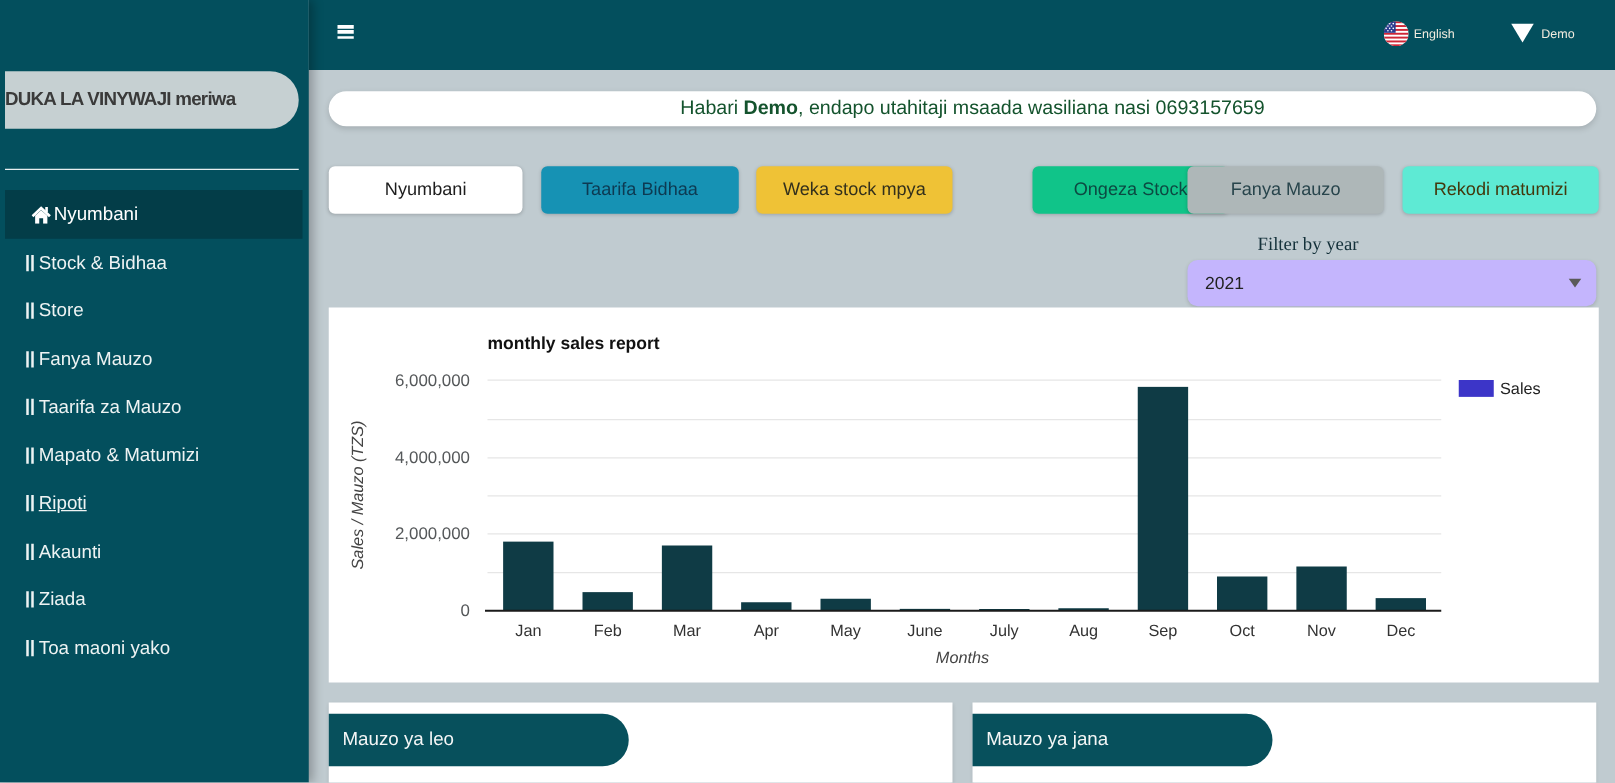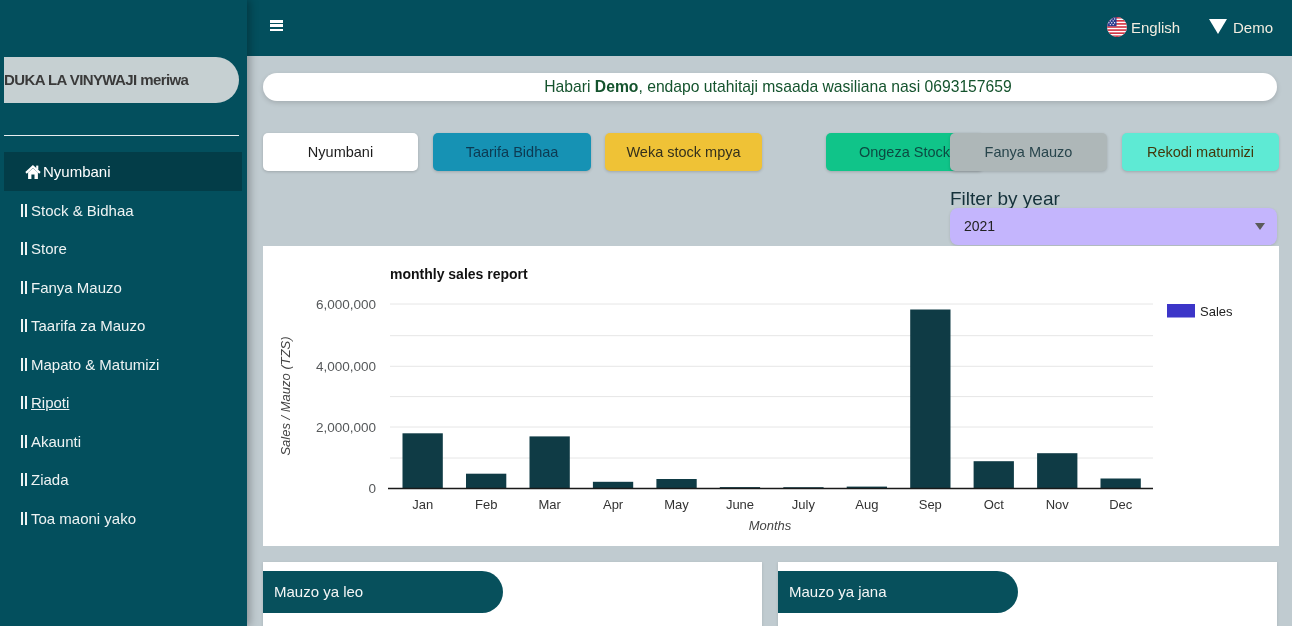--- a/index.html
+++ b/index.html
@@ -16,31 +16,31 @@
 .pausei { position:absolute; left:16px; top:13px; width:8px; height:13px; }
 .pausei i { position:absolute; top:0; width:2px; height:13px; background:#eef3f3; }
 .pausei i.b1{left:1px;} .pausei i.b2{left:4.5px;}
 #homeicon { position:absolute; left:21px; top:12px; }
 
 
 #topbar { left:247px; top:0; width:1045px; height:56px; background:#034f5d; }
 #burger { left:270px; top:20px; width:13px; height:12px; }
 #burger i { position:absolute; left:0; width:13px; height:2.5px; background:#fff; }
 #burger .l1{top:0;} #burger .l2{top:4.4px;} #burger .l3{top:8.8px;}
-.topright { color:#f2ecdf; font-size:15px; line-height:56px;text-align:center; }
+.topright { color:#f2ecdf; font-size:10px; line-height:56px;text-align:center; }
 #tri { left:1209px; top:19px; width:0; height:0; border-left:9px solid transparent; border-right:9px solid transparent; border-top:15px solid #fff; }
 
 
 #welcome { left:263px; top:73px; width:1014px; height:28px; background:#fff; border-radius:14px; box-shadow:0 2px 5px rgba(0,0,0,.15); text-align:center; line-height:28px; font-size:15.7px; color:#14532d; padding-left:16px; }
 
 
 .btn { top:133px; height:38px; border-radius:5px; font-size:14.5px; text-align:center; line-height:38px; box-shadow:0 1px 3px rgba(0,0,0,.18); white-space:nowrap; }
 
 
-#flabel { left:950px; top:188px; font-size:19px; color:#14313a; }
+#flabel { left:1006px; top:188px; font-size:15px; color:#14313a;font-family:Liberation Serif, serif; }
 #fselect { left:950px; top:208px; width:327px; height:37px; background:#c4b5fd; border-radius:8px; box-shadow:0 1px 3px rgba(0,0,0,.12); font-size:14px; color:#222; line-height:37px; padding-left:14px; }
 #fcaret { left:1255px; top:223px; width:0; height:0; border-left:5.5px solid transparent; border-right:5.5px solid transparent; border-top:7px solid #5a5a5a; }
 
 
 #chartpanel { left:263px; top:246px; width:1016px; height:300px; background:#fff; }
 .card { top:562px; width:499px; height:76px; background:#fff; box-shadow:0 1px 3px rgba(0,0,0,.12); }
 .pill { position:absolute; left:0; top:9px; width:240px; height:42px; background:#07505c; border-radius:0 21px 21px 0; color:#f4f6f6; font-size:15px; line-height:42px; padding-left:11px; }
 </style>
 </head>
 <body>

